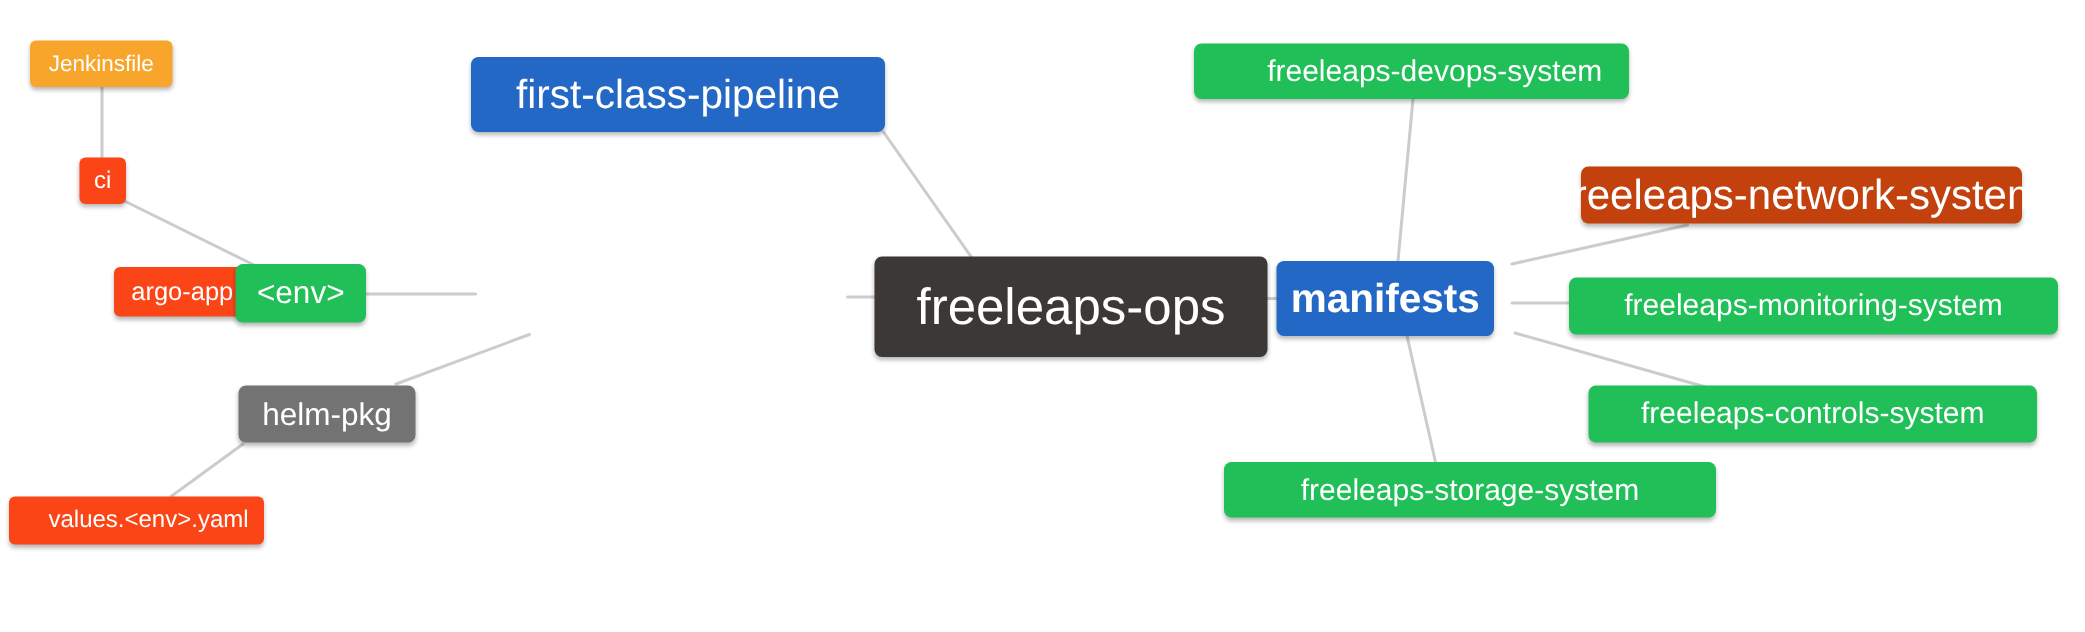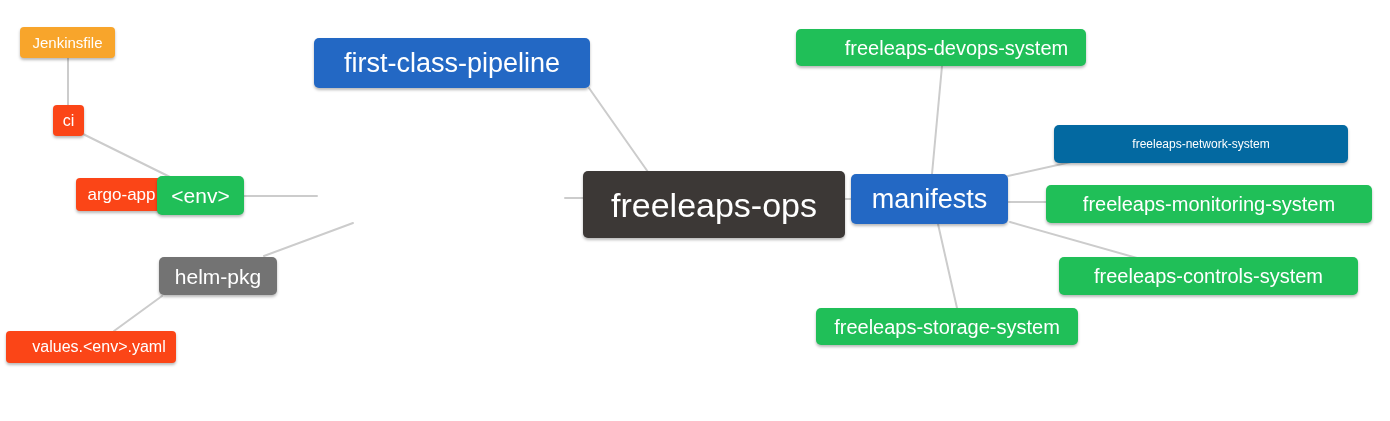--- a/index.html
+++ b/index.html
@@ -66,20 +66,20 @@
   </svg>
 
   <div class="node" style="left: 20px; top: 27px; width: 95px; height: 31px; font-size: 15px; border-radius: 4px; background: rgb(248, 165, 43);">Jenkinsfile</div>
   <div class="node" style="left: 53px; top: 105px; width: 31px; height: 31px; font-size: 16px; border-radius: 4px; background: rgb(251, 69, 23); text-align: right;">ci</div>
   <div class="node" style="left: 31px; top: 178px; width: 91px; height: 33px; font-size: 17px; border-radius: 4px; background: rgb(251, 69, 23); margin-left: 45px;">argo-app</div>
   <div class="node" style="left: 157px; top: 176px; width: 87px; height: 39px; font-size: 21px; background: rgb(32, 191, 88);">&lt;env&gt;</div>
   <div class="node" style="left: 159px; top: 257px; width: 118px; height: 38px; font-size: 21px; background: #737373;">helm-pkg</div>
   <div class="node" style="left: 6px; top: 331px; width: 170px; height: 32px; font-size: 16px; border-radius: 4px; background: rgb(251, 69, 23); padding-left: 16px;">values.&lt;env&gt;.yaml</div>
   <div class="node" style="left: 314px; top: 38px; width: 276px; height: 50px; font-size: 27px; background: rgb(35, 104, 196);">first-class-pipeline</div>
   <div class="node" style="left: 583px; top: 171px; width: 262px; height: 67px; font-size: 34px; background: rgb(60, 56, 54);">freeleaps-ops</div>
-  <div class="node" style="left: 851px; top: 174px; width: 157px; height: 50px; font-size: 27px; background: rgb(35, 104, 196);">manifests</div>
+  <div class="node" style="left: 851px; top: 174px; width: 145px; height: 50px; font-size: 27px; background: rgb(35, 104, 196); font-weight: bold;">manifests</div>
   <div class="node" style="left: 796px; top: 29px; width: 290px; height: 37px; font-size: 20px; background: rgb(32, 191, 88); padding-left: 31px;">freeleaps-devops-system</div>
-  <div class="node" style="left: 1054px; top: 125px; width: 294px; height: 38px; font-size: 12px; background: #0369a1;">freeleaps-network-system</div>
+  <div class="node" style="left: 1054px; top: 111px; width: 294px; height: 38px; font-size: 28px; background: #c2410c;">freeleaps-network-system</div>
   <div class="node" style="left: 1046px; top: 185px; width: 326px; height: 38px; font-size: 20px; background: rgb(32, 191, 88);">freeleaps-monitoring-system</div>
   <div class="node" style="left: 1059px; top: 257px; width: 299px; height: 38px; font-size: 20px; background: rgb(32, 191, 88);">freeleaps-controls-system</div>
-  <div class="node" style="left: 816px; top: 308px; width: 262px; height: 37px; font-size: 20px; background: rgb(32, 191, 88);">freeleaps-storage-system</div>
+  <div class="node" style="left: 816px; top: 308px; width: 328px; height: 37px; font-size: 20px; background: rgb(32, 191, 88);">freeleaps-storage-system</div>
 
 </div>
 
 </body></html>

